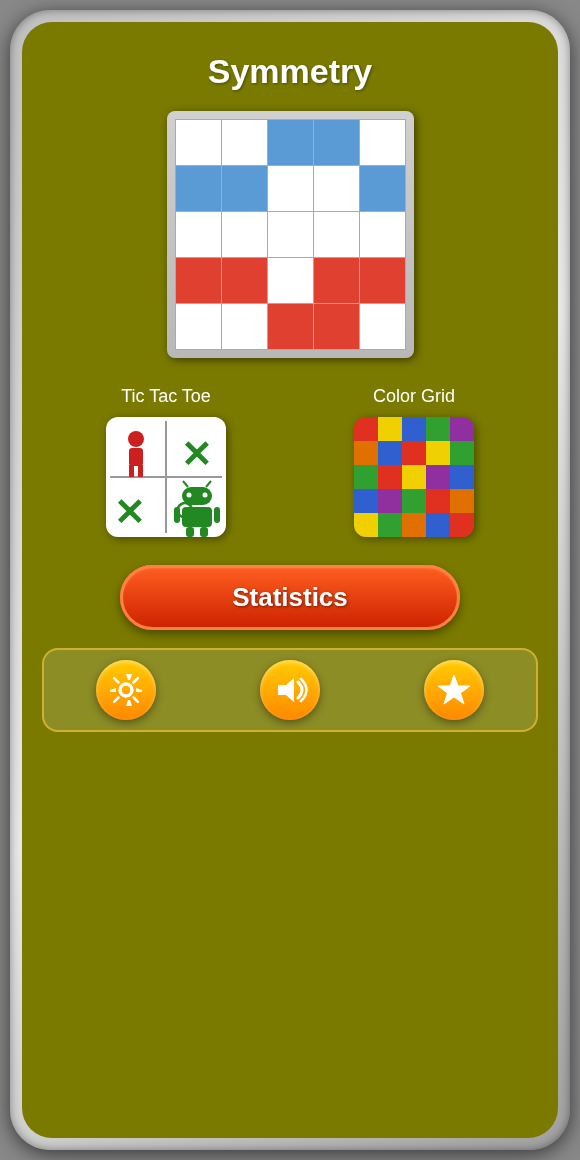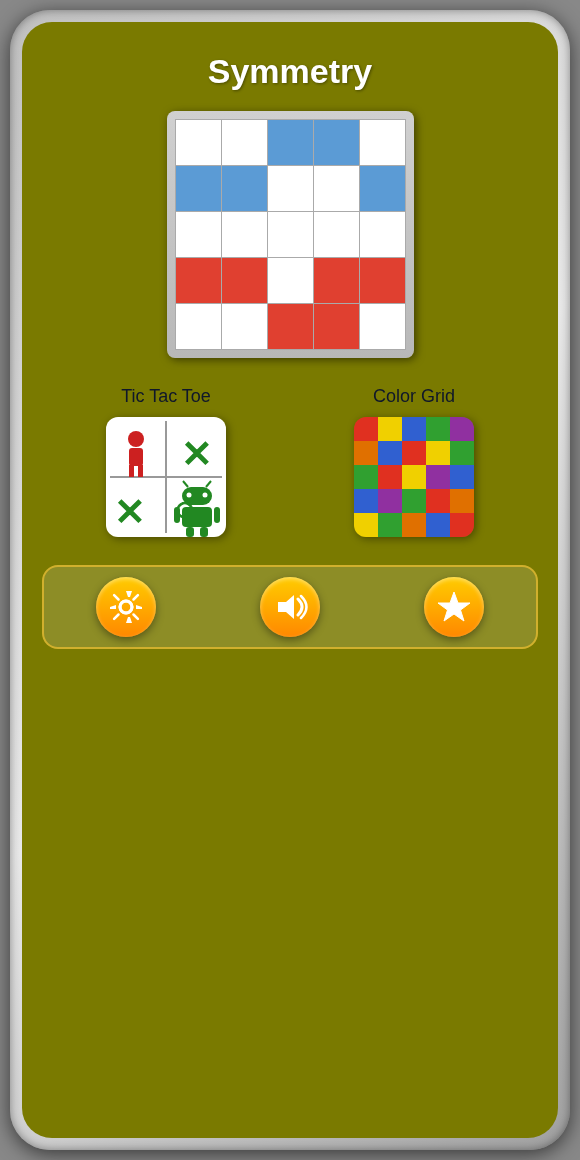--- a/index.html
+++ b/index.html
@@ -83,21 +83,21 @@
     }
 
     .game-item {
       display: flex;
       flex-direction: column;
       align-items: center;
       gap: 10px;
     }
 
     .game-label {
-      color: #0f172a;
+      color: #ffffff;
       font-size: 18px;
       font-weight: normal;
       text-align: left;
     }
 
     .game-icon {
       width: 120px;
       height: 120px;
       border-radius: 12px;
       overflow: hidden;
@@ -315,20 +315,21 @@
               <div class="color-cell" style="background: rgb(48, 160, 48);"></div>
               <div class="color-cell" style="background: rgb(224, 112, 0);"></div>
               <div class="color-cell" style="background: rgb(48, 96, 208);"></div>
               <div class="color-cell" style="background: rgb(224, 48, 32);"></div>
             </div>
         </div>
       </div>
 
     </div>
 
+    <button class="stats-button">Statistics</button>
 
 
     <div class="bottom-toolbar">
       <div class="tool-icon">
         <svg viewBox="0 0 36 36" fill="none" xmlns="http://www.w3.org/2000/svg">
           <circle cx="18" cy="18" r="6" stroke="white" stroke-width="3" fill="none"></circle>
           <path d="M18 2 L20 8 L22 8 L24 2 Z" fill="white"></path>
           <path d="M18 34 L20 28 L22 28 L24 34 Z" fill="white"></path>
           <path d="M2 18 L8 16 L8 20 L2 20 Z" fill="white"></path>
           <path d="M34 18 L28 16 L28 20 L34 20 Z" fill="white"></path>

